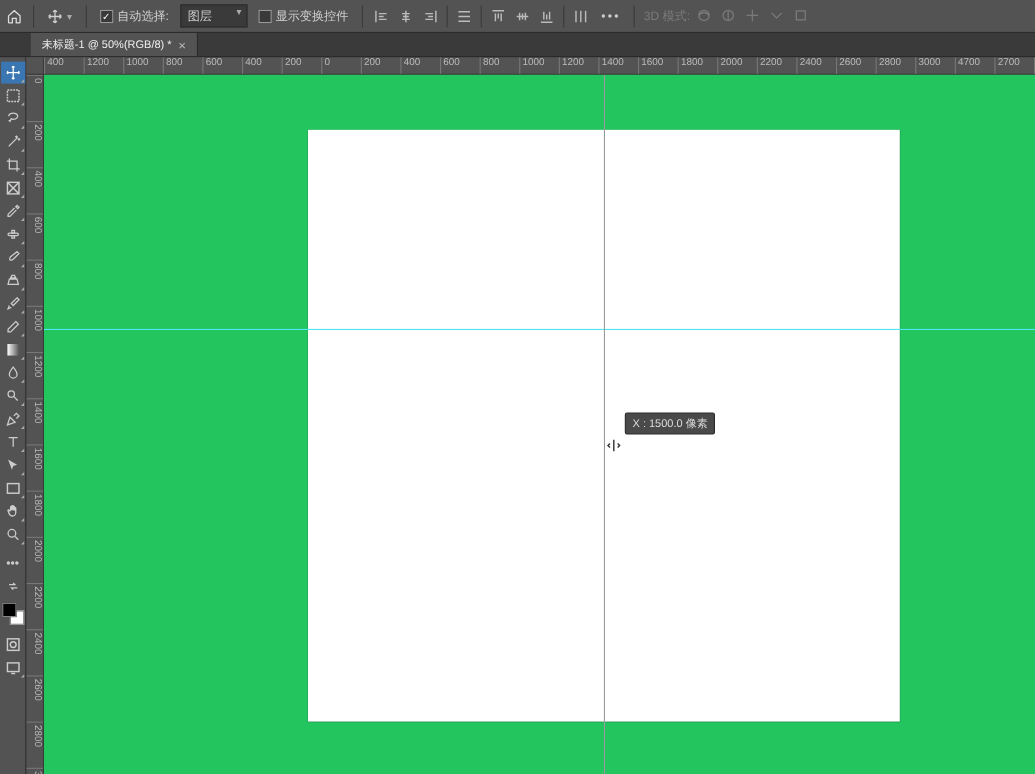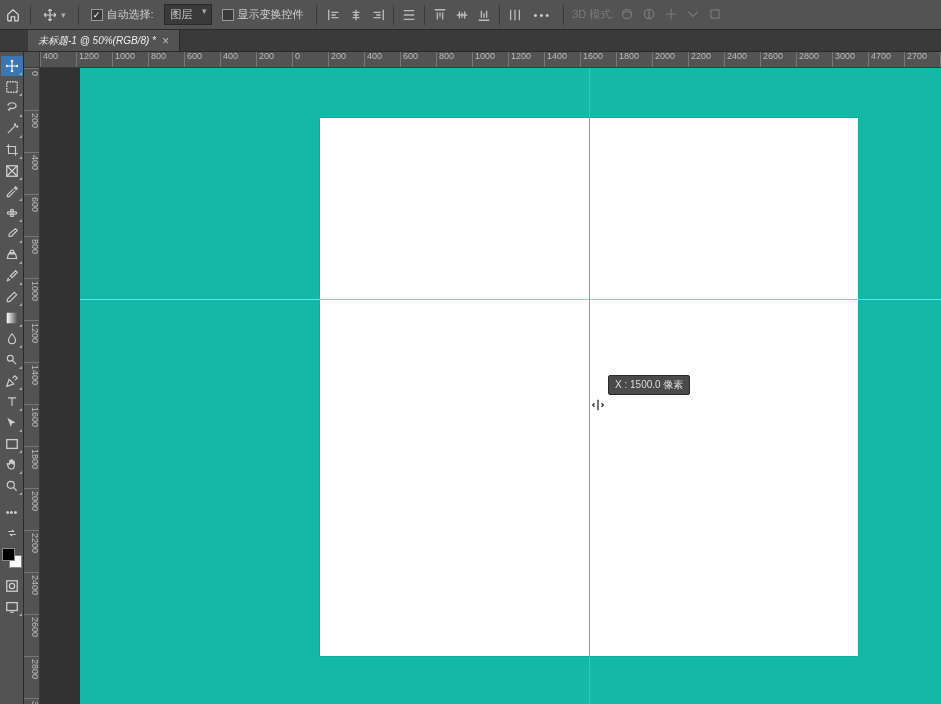--- a/index.html
+++ b/index.html
@@ -56,21 +56,21 @@
       justify-content: center;
     }
     .checkbox.checked::after {
       content: "✓";
       font-size: 9px;
       color: #fff;
     }
     .select-box {
       background: #3a3a3a;
       border: 1px solid #2a2a2a;
-      padding: 2px 18px 2px 6px;
+      padding: 2px 31px 2px 6px;
       position: relative;
       color: #ccc;
       font-size: 11px;
       cursor: pointer;
     }
     .select-box::after {
       content: "▾";
       position: absolute;
       right: 4px;
       top: 1px;
@@ -118,21 +118,20 @@
     .tab {
       background: #535353;
       color: #eee;
       font-size: 10px;
       padding: 4px 10px;
       display: flex;
       align-items: center;
       gap: 6px;
       border-right: 1px solid #2a2a2a;
       cursor: pointer;
-      font-style: italic;
     }
     .tab .close {
       color: #bbb;
       cursor: pointer;
       font-size: 12px;
     }
     
     .toolbox {
       position: absolute;
       left: 0;
@@ -248,23 +247,22 @@
       width: 16px;
       padding-top: 2px;
     }
     
     .canvas-area {
       position: absolute;
       left: 40px;
       top: 68px;
       right: 0;
       bottom: 0;
-      background: #14b8a6;
+      background: #22c55e;
       overflow: hidden;
-      margin-left: 40px;
     }
     .artboard {
       position: absolute;
       left: 240px;
       top: 50px;
       width: 538px;
       height: 538px;
       background: #fff;
       box-shadow: 0 0 1px rgba(0,0,0,0.4);
     }

